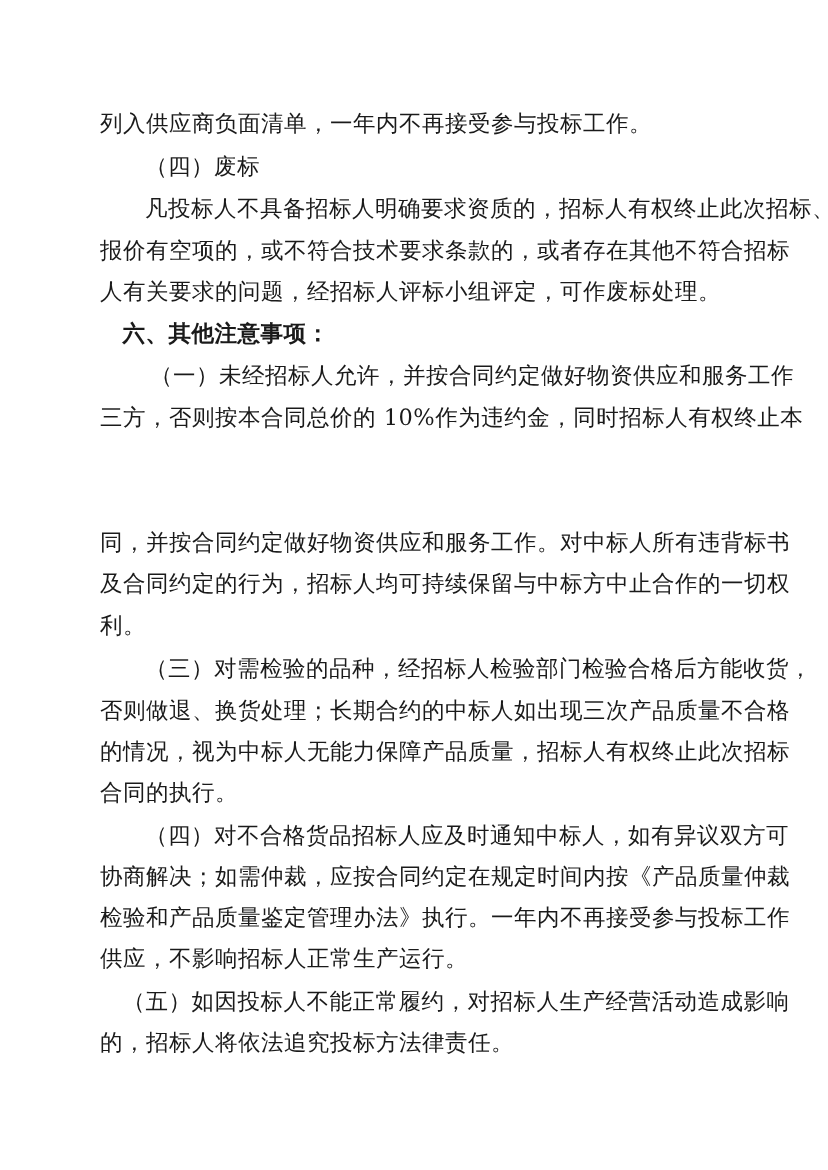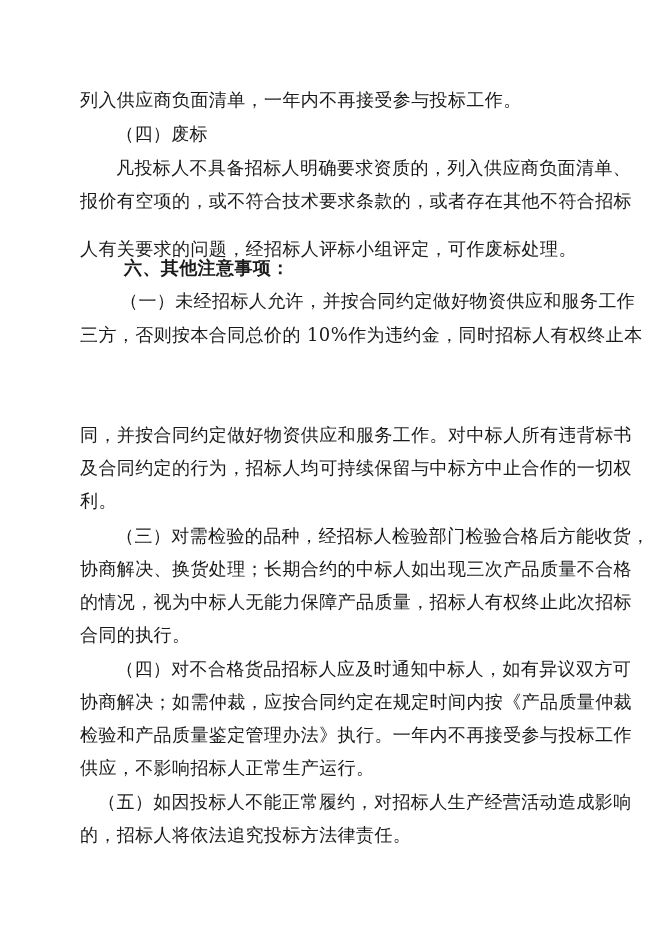--- a/index.html
+++ b/index.html
@@ -4,40 +4,40 @@
 <style>
   html, body { margin:0; padding:0; }
   body { width:662px; height:936px; background:#ffffff; position:relative; overflow:hidden;
          font-family:"DejaVu Serif","Liberation Serif",serif; color:#1a1a1a; }
   .page { position:absolute; left:0; top:0; width:572px; height:936px;text-decoration:underline; }
   .line { position:absolute; left:80px; width:492px; font-size:18px; line-height:22px; white-space:nowrap;
           letter-spacing:0.4px; }
   .ind2 { left:116px; }
   .ind3 { left:120px; }
   .ind5 { left:98px; }
-  .ind6 { left:110px;margin-left:26px; }
+  .ind6 { left:110px; }
   .bold { font-weight:bold; }
 </style>
 </head>
 <body>
 
 <div class="page">
   <div class="line" style="top:89px">列入供应商负面清单，一年内不再接受参与投标工作。</div>
   <div class="line ind2" style="top:123px">（四）废标</div>
-  <div class="line ind2" style="top:157px">凡投标人不具备招标人明确要求资质的，列入供应商负面清单、</div>
+  <div class="line ind2" style="top:157px">凡投标人不具备招标人明确要求资质的，招标人有权终止此次招标、</div>
   <div class="line" style="top:190px">报价有空项的，或不符合技术要求条款的，或者存在其他不符合招标</div>
-  <div class="line" style="top:238px">人有关要求的问题，经招标人评标小组评定，可作废标处理。</div>
+  <div class="line" style="top:223px">人有关要求的问题，经招标人评标小组评定，可作废标处理。</div>
   <div class="line ind6 bold" style="top:257px;left:98px">六、其他注意事项：</div>
   <div class="line ind3" style="top:290px">（一）未经招标人允许，并按合同约定做好物资供应和服务工作</div>
   <div class="line" style="top:324px">三方，否则按本合同总价的 10%作为违约金，同时招标人有权终止本</div>
   <div class="line" style="top:424px">同，并按合同约定做好物资供应和服务工作。对中标人所有违背标书</div>
   <div class="line" style="top:457px">及合同约定的行为，招标人均可持续保留与中标方中止合作的一切权</div>
   <div class="line" style="top:490px">利。</div>
   <div class="line ind2" style="top:525px">（三）对需检验的品种，经招标人检验部门检验合格后方能收货，</div>
-  <div class="line" style="top:558px">协商解决、换货处理；长期合约的中标人如出现三次产品质量不合格</div>
+  <div class="line" style="top:558px">否则做退、换货处理；长期合约的中标人如出现三次产品质量不合格</div>
   <div class="line" style="top:591px">的情况，视为中标人无能力保障产品质量，招标人有权终止此次招标</div>
   <div class="line" style="top:624px">合同的执行。</div>
   <div class="line ind2" style="top:658px">（四）对不合格货品招标人应及时通知中标人，如有异议双方可</div>
   <div class="line" style="top:691px">协商解决；如需仲裁，应按合同约定在规定时间内按《产品质量仲裁</div>
   <div class="line" style="top:724px">检验和产品质量鉴定管理办法》执行。一年内不再接受参与投标工作</div>
   <div class="line" style="top:757px">供应，不影响招标人正常生产运行。</div>
   <div class="line ind5" style="top:791px">（五）如因投标人不能正常履约，对招标人生产经营活动造成影响</div>
   <div class="line" style="top:824px">的，招标人将依法追究投标方法律责任。</div>
 </div>
 

